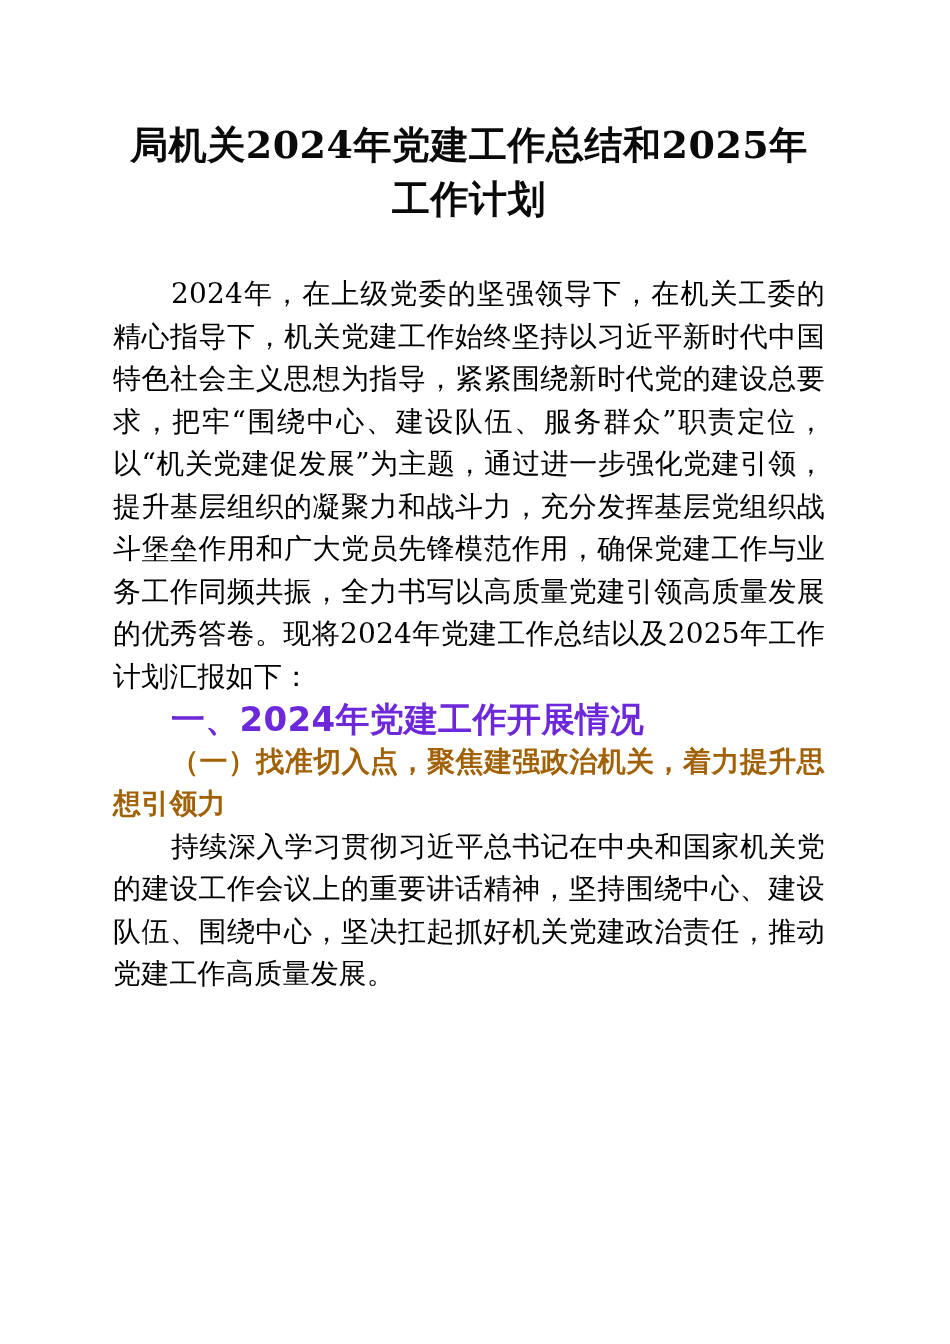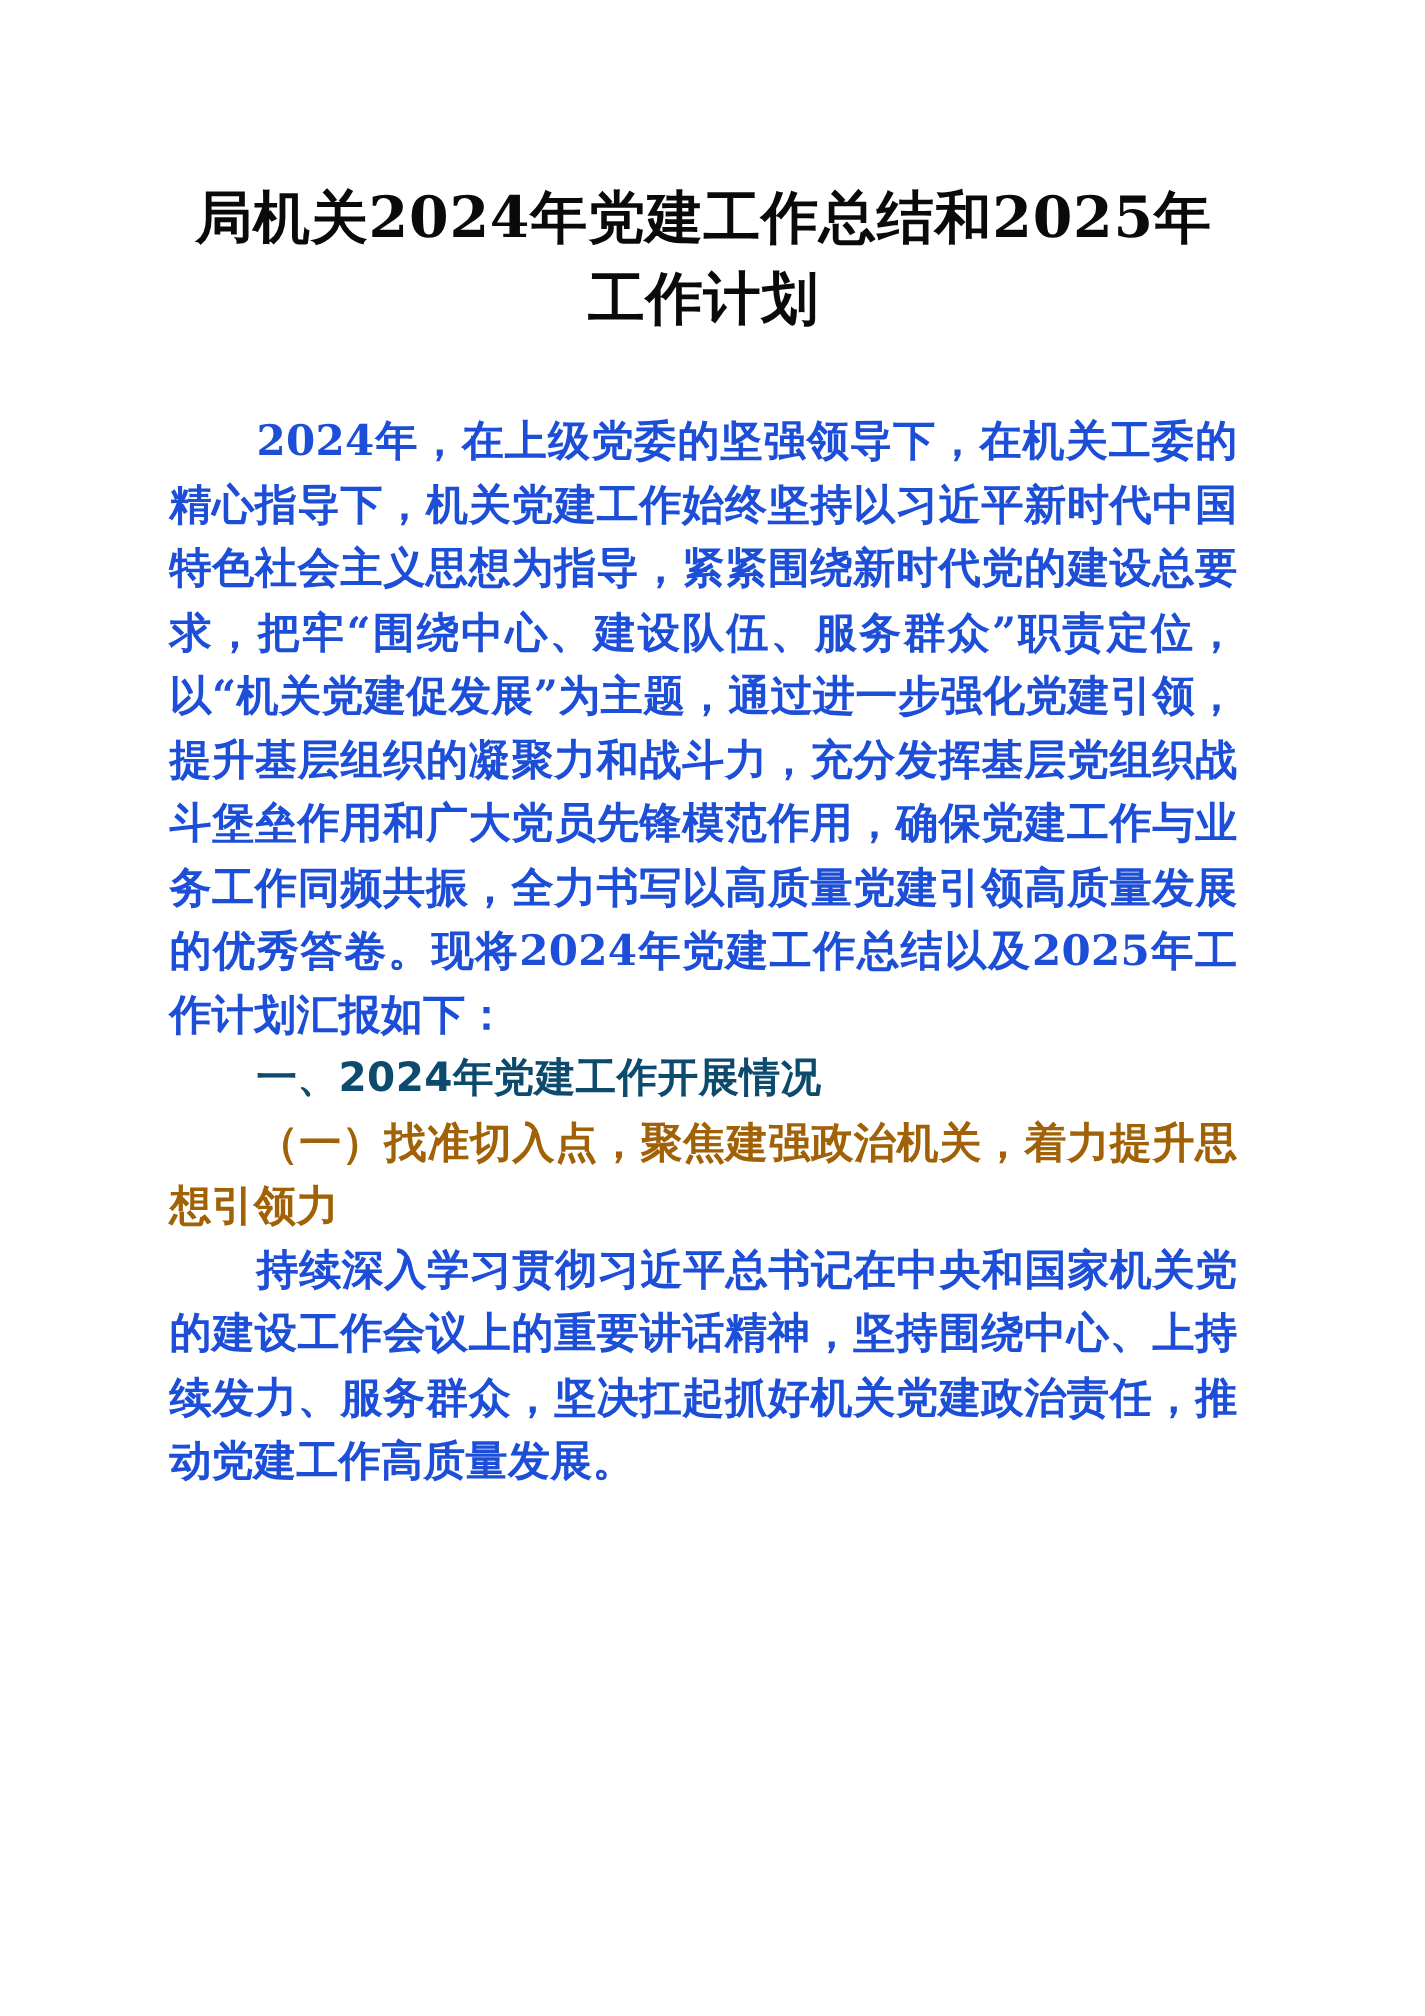--- a/index.html
+++ b/index.html
@@ -46,43 +46,42 @@
   
   .para {
     margin: 0;
     font-family: "DejaVu Serif", "Liberation Serif", serif;
     font-size: 28px;
     line-height: 42.5px;
     text-align: justify;
     text-justify: inter-ideograph;
     text-indent: 58px;
     letter-spacing: 0.2px;
-    color: #1d4ed8;
+    color: #000000;
     word-break: break-all;
-    font-weight: bold;
   }
 
   .para.first-body {
     margin-top: 47px;
   }
 
   .para.gap-above {
     margin-top: 0;
   }
 
   
   .h1-sec {
     margin: 0;
     font-family: "DejaVu Sans", "Liberation Sans", sans-serif;
     font-weight: bold;
-    font-size: 27px;
+    font-size: 34px;
     line-height: 42.5px;
     text-indent: 58px;
     letter-spacing: 0.3px;
-    color: #0c4a6e;
+    color: #6d28d9;
     text-align: left;
   }
 
   
   .h2-sec {
     margin: 0;
     font-family: "DejaVu Serif", "Liberation Serif", serif;
     font-weight: bold;
     font-size: 28px;
     line-height: 42.5px;
@@ -101,17 +100,17 @@
   <div class="content">
 
     <h1 class="doc-title">局机关2024年党建工作总结和2025年工作计划</h1>
 
     <p class="para first-body">2024年，在上级党委的坚强领导下，在机关工委的精心指导下，机关党建工作始终坚持以习近平新时代中国特色社会主义思想为指导，紧紧围绕新时代党的建设总要求，把牢“围绕中心、建设队伍、服务群众”职责定位，以“机关党建促发展”为主题，通过进一步强化党建引领，提升基层组织的凝聚力和战斗力，充分发挥基层党组织战斗堡垒作用和广大党员先锋模范作用，确保党建工作与业务工作同频共振，全力书写以高质量党建引领高质量发展的优秀答卷。现将2024年党建工作总结以及2025年工作计划汇报如下：</p>
 
     <h2 class="h1-sec">一、2024年党建工作开展情况</h2>
 
     <h3 class="h2-sec">（一）找准切入点，聚焦建强政治机关，着力提升思想引领力</h3>
 
-    <p class="para gap-above">持续深入学习贯彻习近平总书记在中央和国家机关党的建设工作会议上的重要讲话精神，坚持围绕中心、上持续发力、服务群众，坚决扛起抓好机关党建政治责任，推动党建工作高质量发展。</p>
+    <p class="para gap-above">持续深入学习贯彻习近平总书记在中央和国家机关党的建设工作会议上的重要讲话精神，坚持围绕中心、建设队伍、围绕中心，坚决扛起抓好机关党建政治责任，推动党建工作高质量发展。</p>
 
 
   </div>
 </div>
 
 </body></html>

